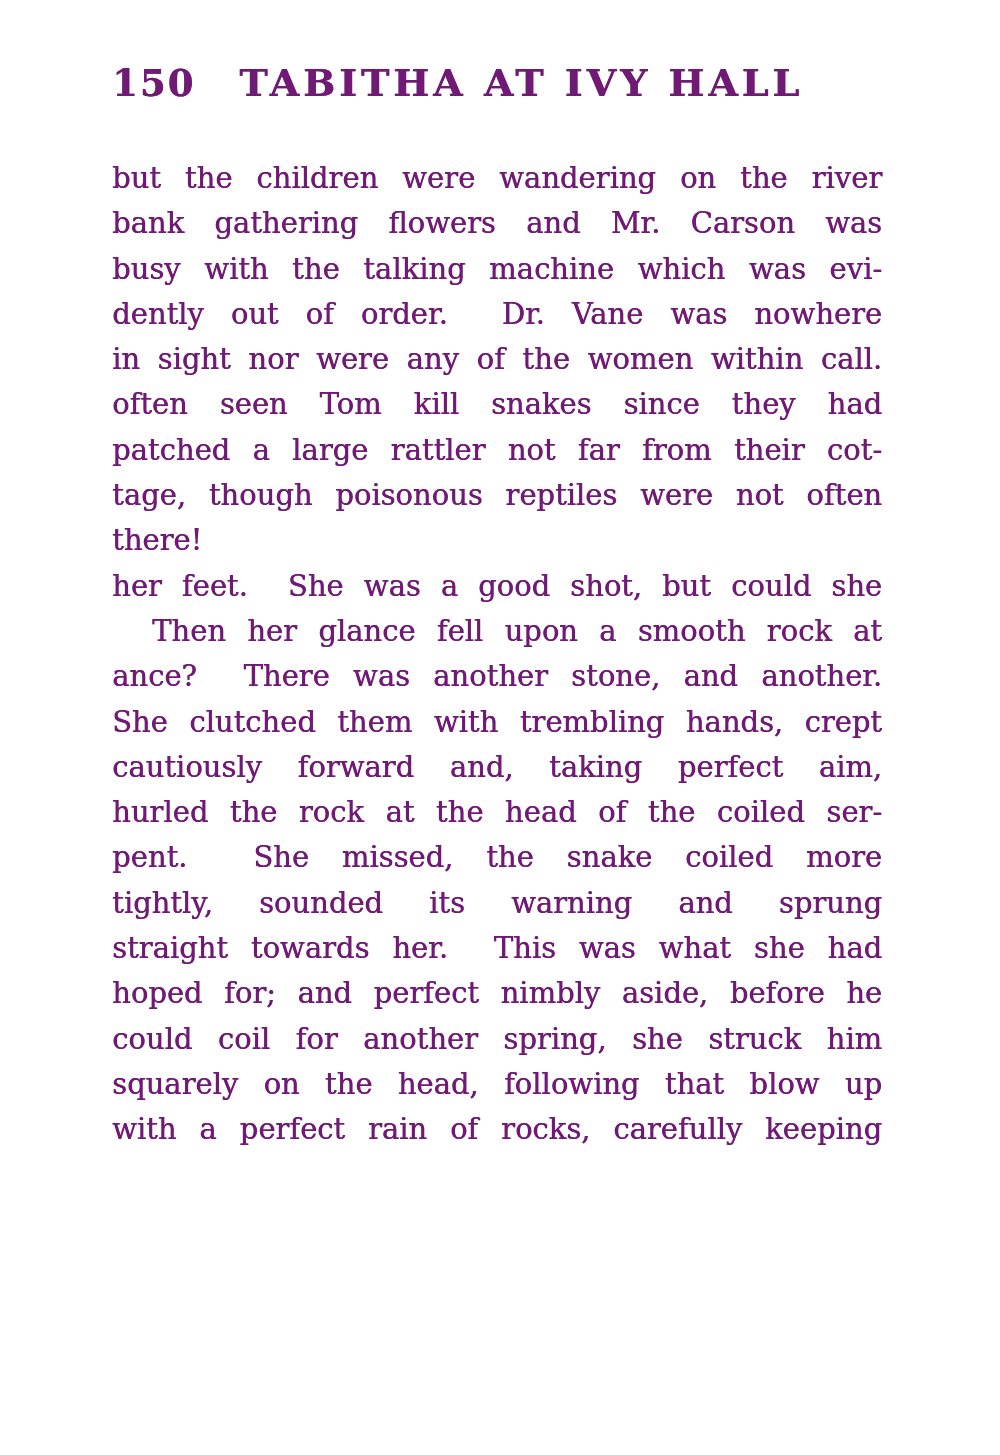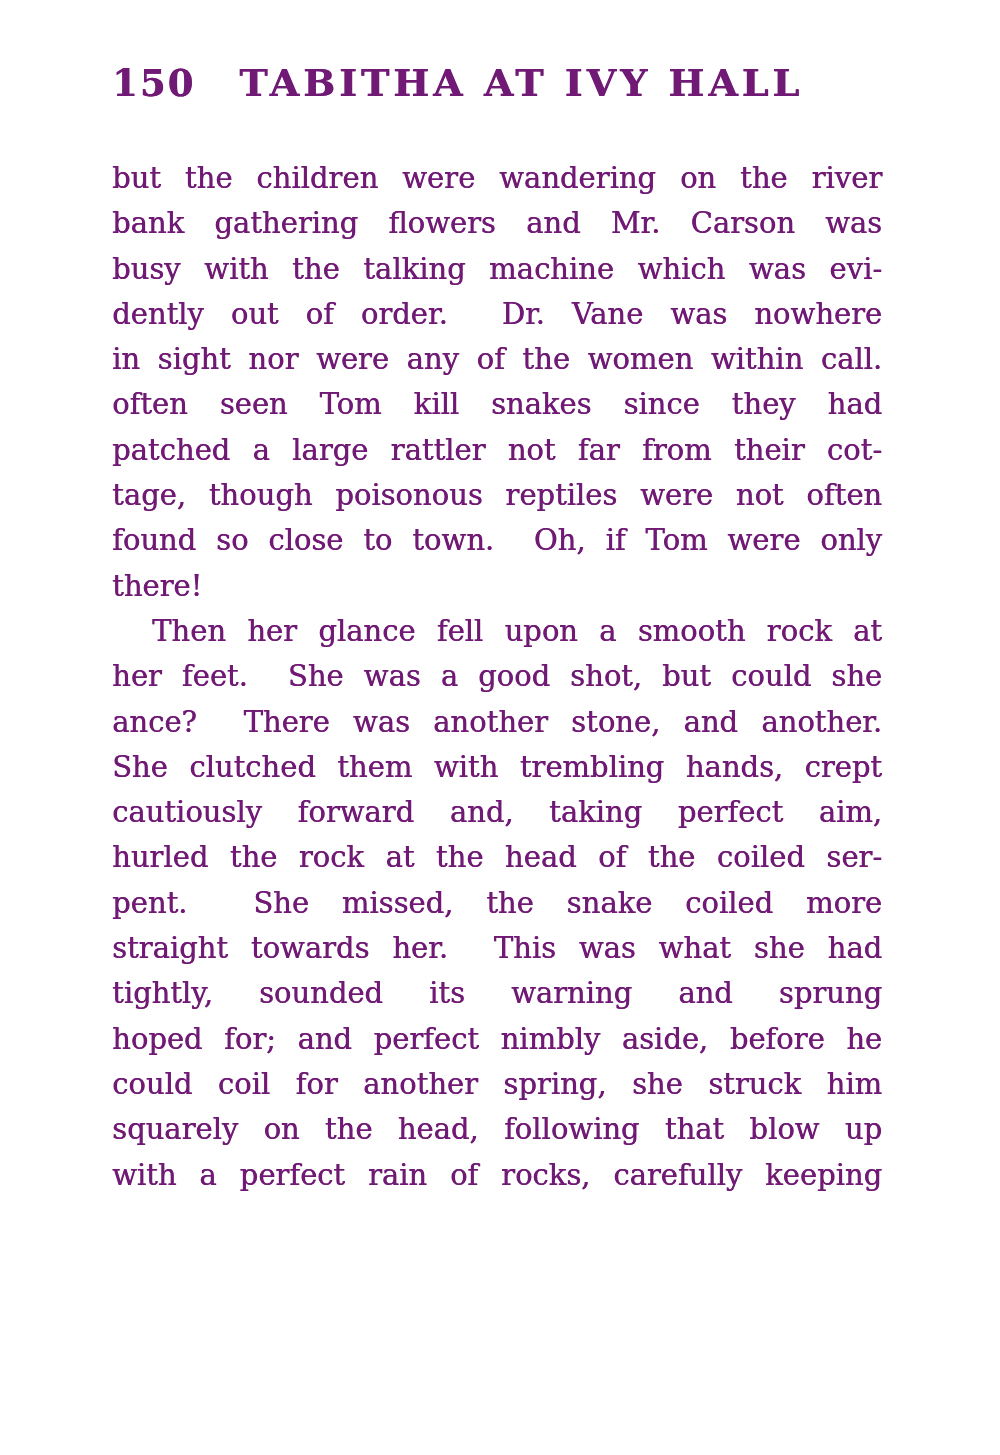--- a/index.html
+++ b/index.html
@@ -66,30 +66,29 @@
 
   <main class="body-text">
     <div class="line">but the children were wandering on the river</div>
     <div class="line">bank gathering flowers and Mr. Carson was</div>
     <div class="line">busy with the talking machine which was evi-</div>
     <div class="line">dently out of order.&nbsp; Dr. Vane was nowhere</div>
     <div class="line">in sight nor were any of the women within call.</div>
     <div class="line">often seen Tom kill snakes since they had</div>
     <div class="line">patched a large rattler not far from their cot-</div>
     <div class="line">tage, though poisonous reptiles were not often</div>
-    <div class="line">found so close to town.&nbsp;&nbsp;Oh, if Tom were only</div>
     <div class="line short">there!</div>
+    <div class="line">her feet.&nbsp; She was a good shot, but could she</div>
     <div class="line indent">Then her glance fell upon a smooth rock at</div>
-    <div class="line">her feet.&nbsp; She was a good shot, but could she</div>
     <div class="line">ance?&nbsp; There was another stone, and another.</div>
     <div class="line">She clutched them with trembling hands, crept</div>
     <div class="line">cautiously forward and, taking perfect aim,</div>
     <div class="line">hurled the rock at the head of the coiled ser-</div>
     <div class="line">pent.&nbsp; She missed, the snake coiled more</div>
+    <div class="line">tightly, sounded its warning and sprung</div>
     <div class="line">straight towards her.&nbsp; This was what she had</div>
-    <div class="line">tightly, sounded its warning and sprung</div>
     <div class="line">hoped for; and perfect nimbly aside, before he</div>
     <div class="line">could coil for another spring, she struck him</div>
     <div class="line">squarely on the head, following that blow up</div>
     <div class="line">with a perfect rain of rocks, carefully keeping</div>
   </main>
 
 </div>
 
 </body></html>

